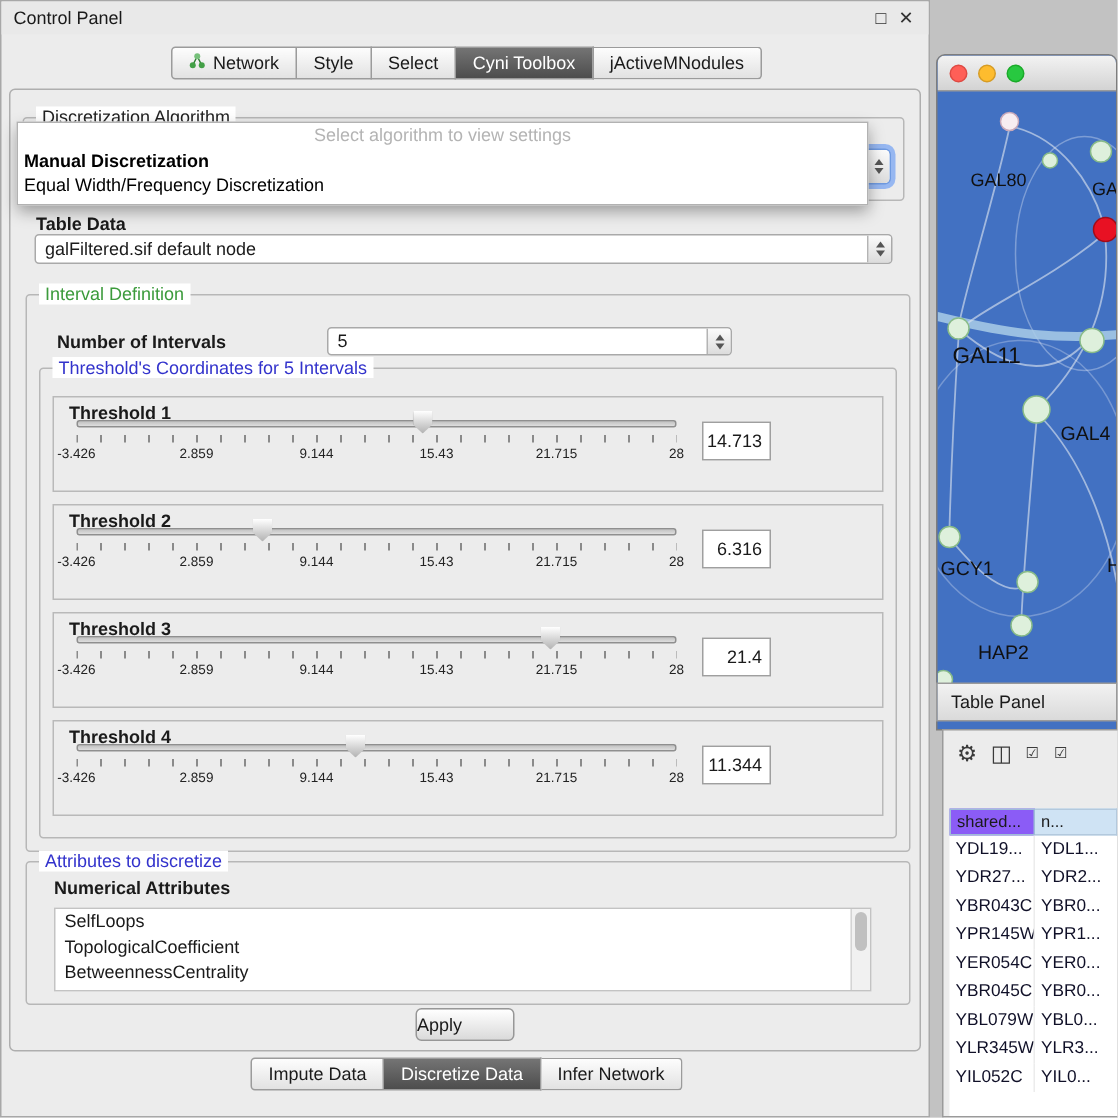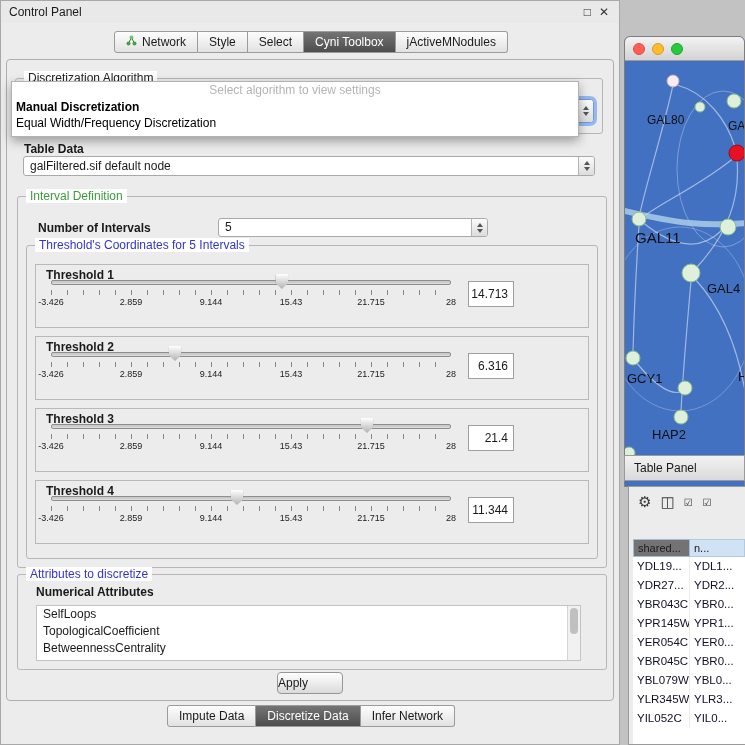--- a/index.html
+++ b/index.html
@@ -92,21 +92,21 @@
   .table-panel-header { position:absolute; left:624px; top:455px; width:121px; height:26px; line-height:25px; padding-left:9px;
                         background:linear-gradient(#f2f2f2,#dadada); border:1px solid #9a9a9a; }
   .table-window { position:absolute; left:628px; top:486px; width:117px; height:259px; background:#ececec;
                   border:1px solid #9a9a9a; border-right:none; overflow:hidden; }
   .tbl-toolbar { height:30px; display:flex; align-items:center; gap:9px; padding-left:9px; color:#3a3a3a; }
   .tbl-toolbar .ic-gear { font-size:15px; }
   .tbl-toolbar .ic-cols { font-size:15px; }
   .tbl-toolbar .ic-check { font-size:10px; letter-spacing:1px; }
   .tbl { position:absolute; left:4px; top:52px; right:0; bottom:0; background:#fff; }
   .tbl-head { display:flex; height:18px; font-size:11px; }
-  .tbl-head .c1 { width:57px; background:#737373; border:1px solid #9fbcd8; padding-left:4px; line-height:16px; overflow:hidden; }
+  .tbl-head .c1 { width:57px; background:#8b5cf6; border:1px solid #9fbcd8; padding-left:4px; line-height:16px; overflow:hidden; }
   .tbl-head .c2 { flex:1; background:#cfe3f4; border:1px solid #b3c9dd; border-left:none; padding-left:4px; line-height:16px; overflow:hidden; }
   .tbl-row { display:flex; height:19px; font-size:11.5px; color:#101028; }
   .tbl-row .c1 { width:57px; padding-left:4px; line-height:19px; border-right:1px solid #ececec; overflow:hidden; white-space:nowrap; }
   .tbl-row .c2 { flex:1; padding-left:4px; line-height:19px; overflow:hidden; white-space:nowrap; }
 </style>
 </head>
 <body>
 
 <div class="control-panel">
 

